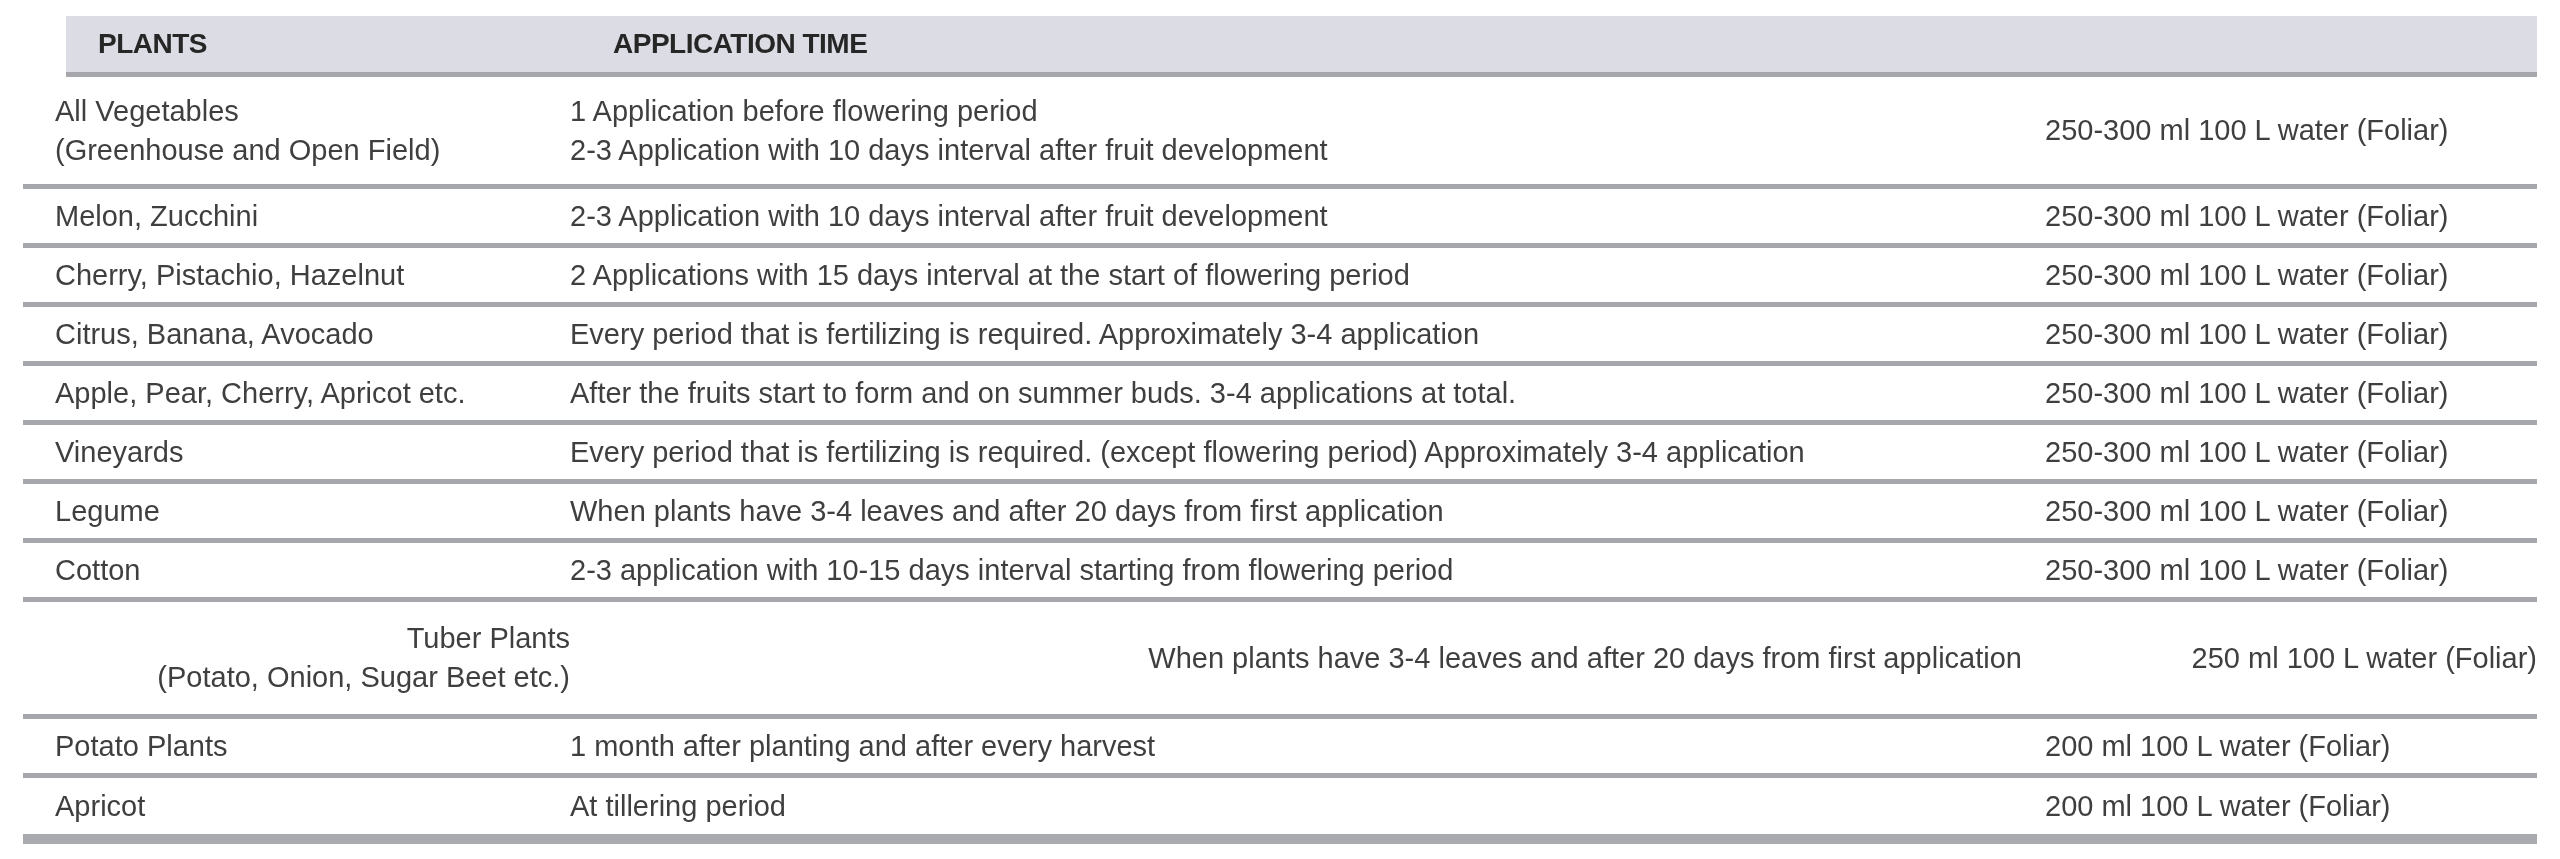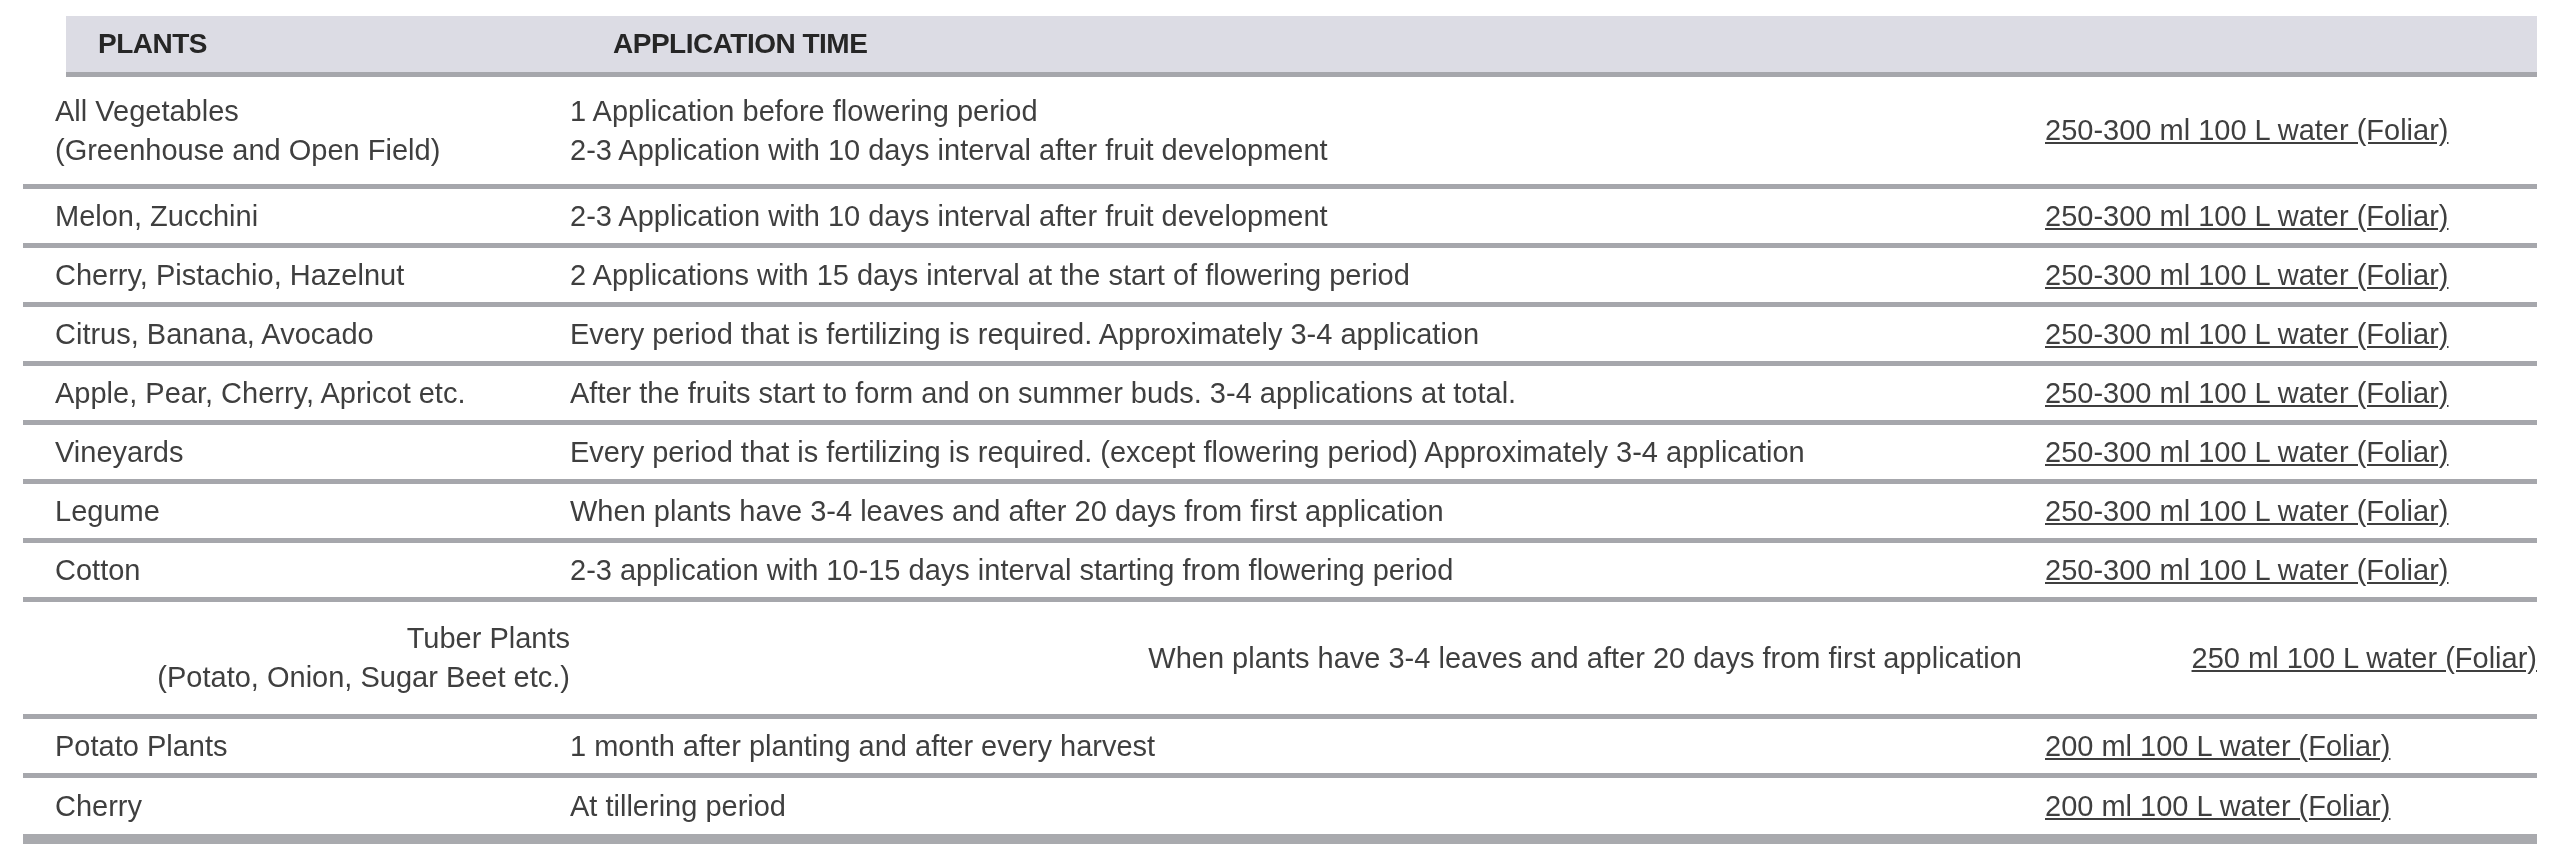--- a/index.html
+++ b/index.html
@@ -42,21 +42,21 @@
     align-items: center;
     border-bottom: 5px solid var(--divider, #a6a7ac);
     font-size: 29px;
     color: var(--body-text, #3f3f3f);
   }
   .row.r-std    { height: 54px; }
   .row.r-tall   { height: 107px; }
   .row.r-taller { height: 112px; text-align: right; }
   .row.r-last   { height: 56px; border-bottom: none; }
   .cell.c-plants { padding-left: 32px; }
-  .cell.c-dose   { padding-left: 23px; white-space: nowrap; text-decoration: underline; }
+  .cell.c-dose   { padding-left: 23px; white-space: nowrap; }
   .line { line-height: 39px; white-space: nowrap; }
   .footer-bar {
     height: 10px;
     background: var(--bottom-bar, #a9aaae);
   }
 </style>
 </head>
 <body>
 
 <div class="app-table">
@@ -164,21 +164,21 @@
       <div class="line">Potato Plants</div>
     </div>
     <div class="cell c-time">
       <div class="line">1 month after planting and after every harvest</div>
     </div>
     <div class="cell c-dose">200 ml 100 L water (Foliar)</div>
   </div>
 
   <div class="row r-last">
     <div class="cell c-plants">
-      <div class="line">Cherry</div>
+      <div class="line">Apricot</div>
     </div>
     <div class="cell c-time">
       <div class="line">At tillering period</div>
     </div>
     <div class="cell c-dose">200 ml 100 L water (Foliar)</div>
   </div>
 
   <div class="footer-bar"></div>
 
 </div>

